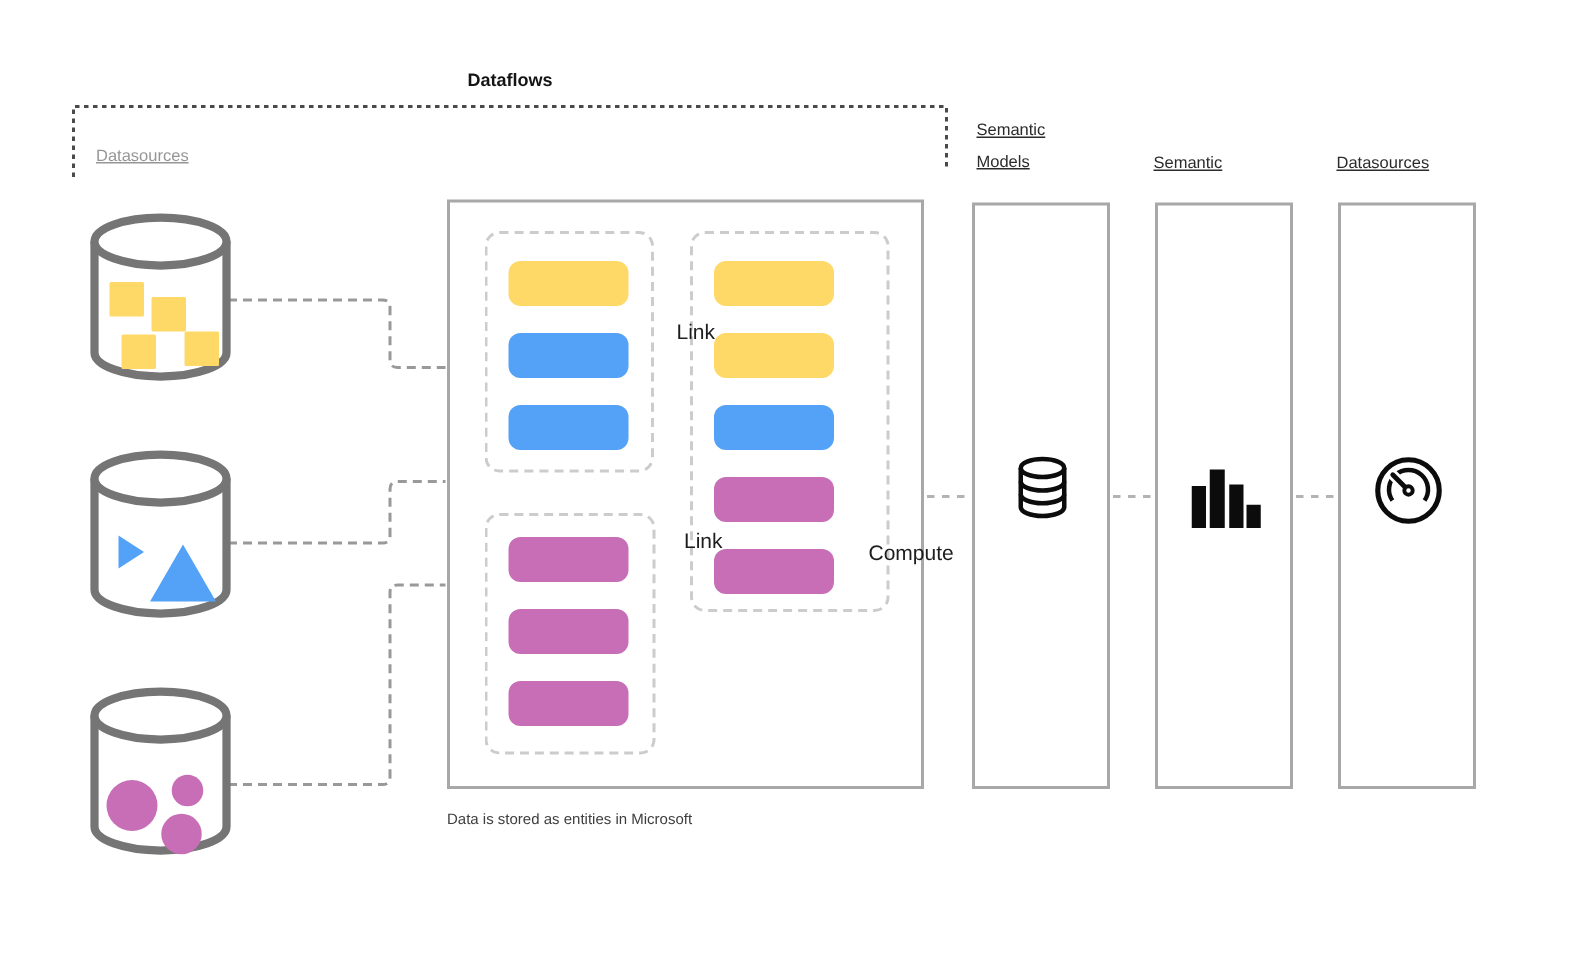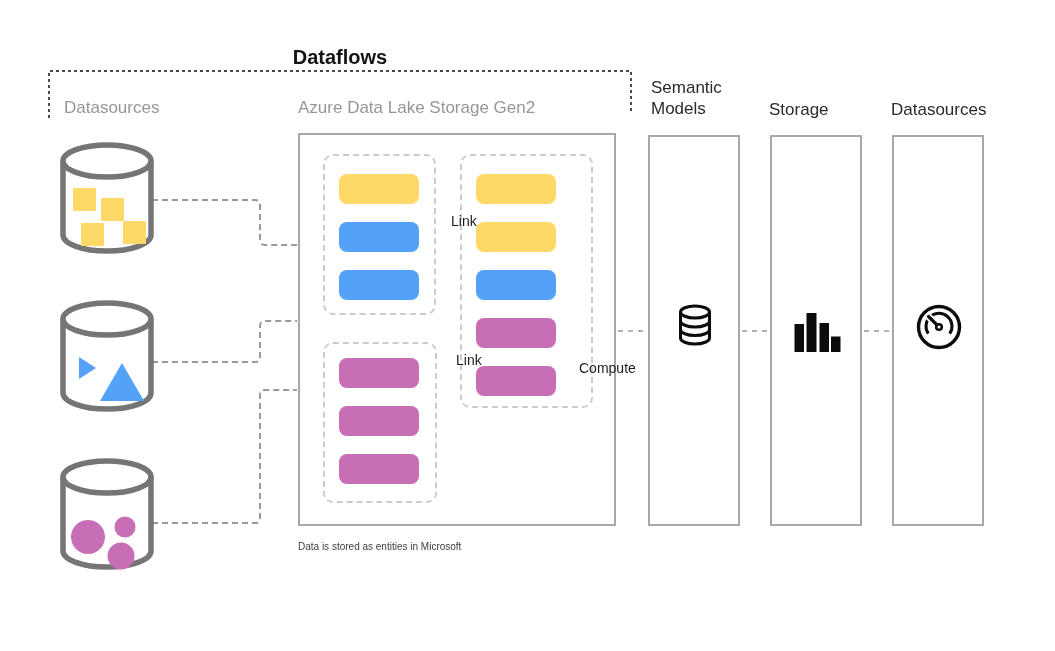--- a/index.html
+++ b/index.html
@@ -1,22 +1,22 @@
 <!DOCTYPE html>
 <html><head>
 <meta charset="utf-8">
 <style>
   html,body{margin:0;padding:0;background:#fff;}
   .stage{position:relative;width:1055px;height:651px;background:#fff;overflow:hidden;
          font-family:"Liberation Sans",sans-serif;}
   .abs{position:absolute;}
   .overlay{position:absolute;left:0;top:0;width:1055px;height:651px;pointer-events:none;}
   .title{position:absolute;left:270px;top:46px;width:140px;text-align:center;
-         font-size:20px;font-weight:700;color:#141414;}
-  .lbl{position:absolute;font-size:17px;white-space:nowrap;}
+         font-size:12px;font-weight:700;color:#141414;}
+  .lbl{position:absolute;font-size:11px;white-space:nowrap;text-decoration:underline;}
   .lbl.gray{color:#969696;}
   .lbl.dark{color:#2b2b2b;white-space:normal;line-height:21px;}
   .bigbox{position:absolute;left:298px;top:133px;width:318px;height:393px;
           border:2px solid #a8a8a8;box-sizing:border-box;background:#fff;}
   .colbox{position:absolute;top:135px;width:92px;height:391px;
           border:2px solid #a8a8a8;box-sizing:border-box;background:#fff;}
   .dashedbox{position:absolute;border:2px dashed #cccccc;border-radius:10px;
              box-sizing:border-box;display:flex;flex-direction:column;gap:18px;}
   #boxA{left:323px;top:154px;width:113px;height:161px;padding:18px 0 0 14px;}
   #boxB{left:323px;top:342px;width:114px;height:161px;padding:14px 0 0 14px;}
@@ -61,23 +61,22 @@
     <g transform="translate(446.5,348.5) rotate(-32)" fill="none" stroke="#151515" stroke-width="1.8">
       <ellipse cx="-3.6" cy="0" rx="5" ry="3.3"></ellipse>
         <ellipse cx="3.6" cy="0" rx="5" ry="3.3"></ellipse>
     </g>
 
     <path fill="#151515" d="M587.5 343.5 L580.5 354 L584.5 354 L582 362.5 L589.5 351.5 L585.5 351.5 Z"></path>
   </svg>
 
   <div class="title">Dataflows</div>
   <div class="lbl gray" style="left:64px;top:98px">Datasources</div>
-  <div class="lbl gray" style="left:298px;top:98px">Azure Data Lake Storage Gen2</div>
   <div class="lbl dark" style="left:651px;top:77px;width:74px">Semantic Models</div>
-  <div class="lbl dark" style="left:769px;top:99px">Storage</div>
+  <div class="lbl dark" style="left:769px;top:99px">Semantic</div>
   <div class="lbl dark" style="left:891px;top:99px">Datasources</div>
 
   <svg class="abs" style="left:59px;top:141px" width="96" height="118" viewBox="0 0 96 118">
     <path d="M4 20 V94 a44 16 0 0 0 88 0 V20 Z" fill="#ffffff" stroke="none"></path>
     <path d="M4 20 V94 a44 16 0 0 0 88 0 V20" fill="none" stroke="#757575" stroke-width="5.5"></path>
     <g fill="#FED967">
       <rect x="14" y="47" width="23" height="23" rx="1"></rect>
       <rect x="42" y="57" width="23" height="23" rx="1"></rect>
       <rect x="22" y="82" width="23" height="23" rx="1"></rect>
       <rect x="64" y="80" width="23" height="23" rx="1"></rect>

